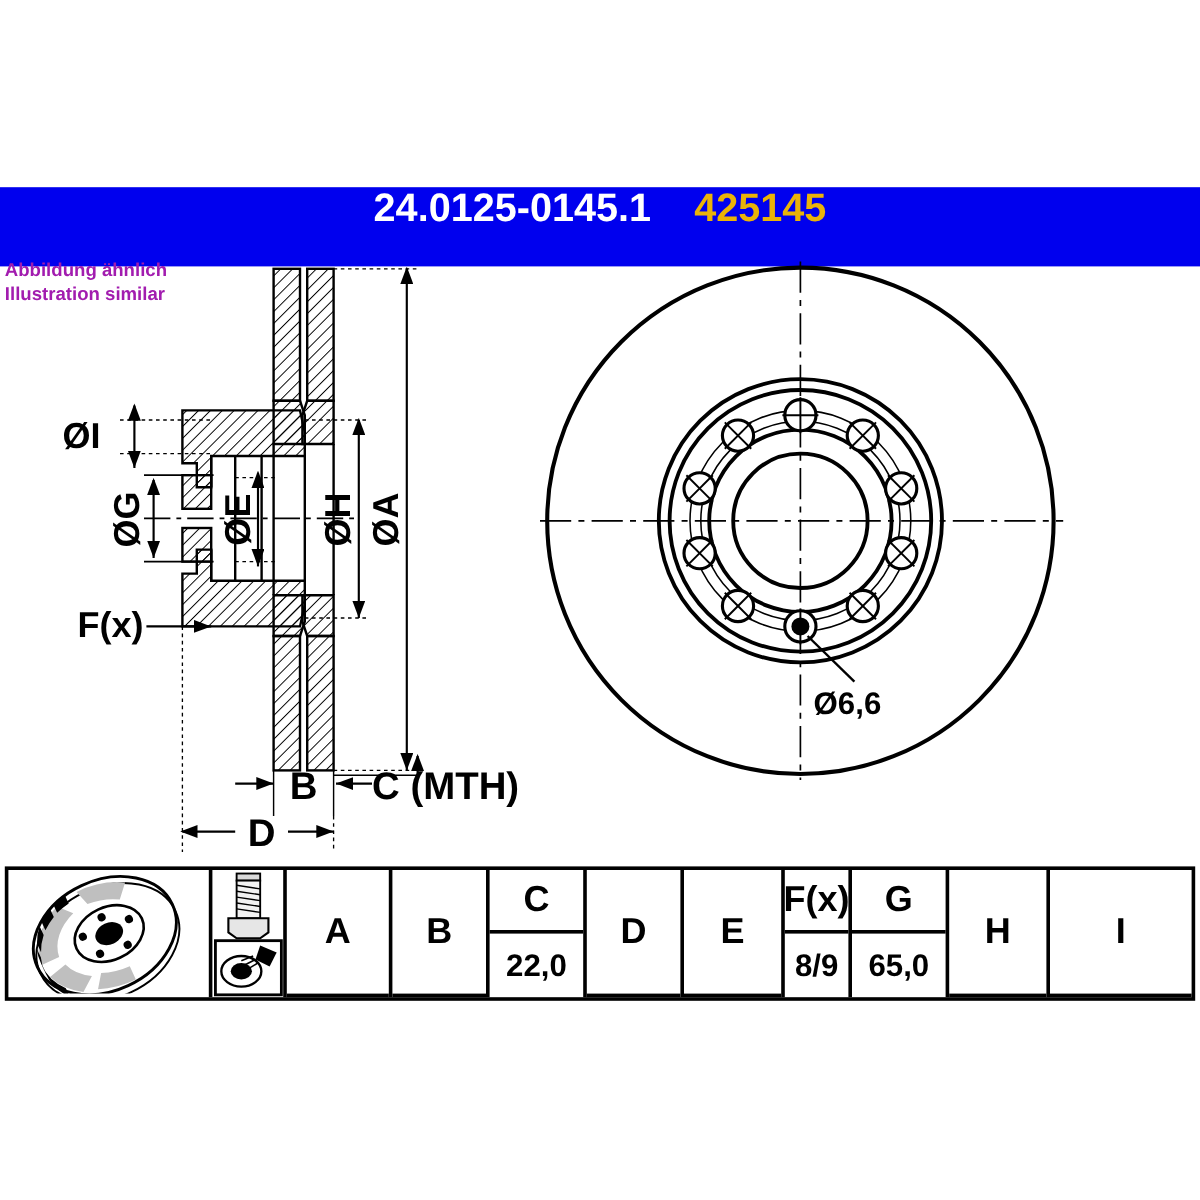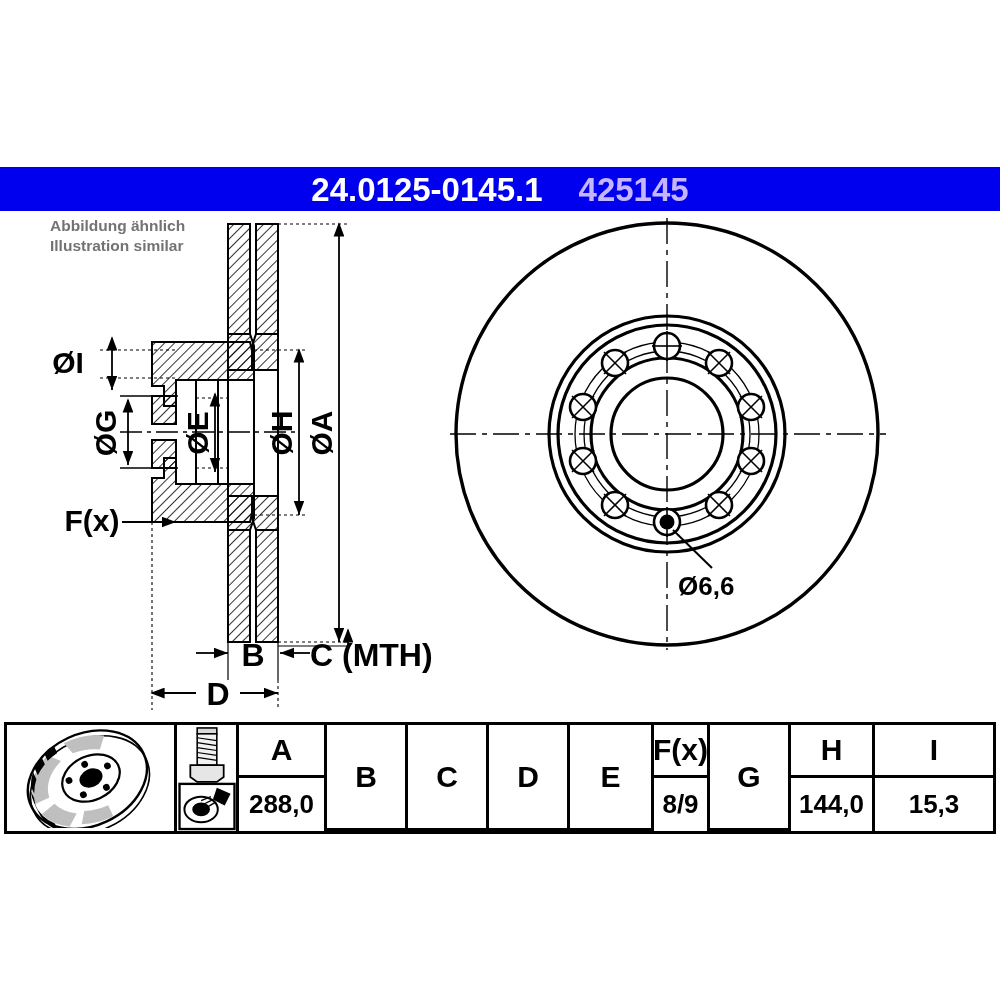--- a/index.html
+++ b/index.html
@@ -17,48 +17,46 @@
     position: relative;
     width: 1000px;
     height: 1000px;
     background: #ffffff;
   }
 
   
   #title-bar {
     position: absolute;
     left: 0;
-    top: 167px;
+    top: 156px;
     width: 1000px;
-    height: 44px;
+    height: 66px;
     background: #0000EE;
     display: flex;
-    align-items: center;
     justify-content: center;
   }
   #title-bar .t {
     color: #ffffff;
     font-weight: bold;
     font-size: 33px;
     letter-spacing: 0px;
     white-space: pre;
     line-height: 1;
   }
   #title-bar .gap { display: inline-block; width: 36px; }
 
   
   #note {
     position: absolute;
     left: 4px;
     top: 216px;
     font-size: 15.5px;
     font-weight: bold;
-    color: #737373;
+    color: #a21caf;
     line-height: 1.28;
-    margin-left: 46px;
   }
 
   
   #drawing {
     position: absolute;
     left: 0;
     top: 210px;
     width: 1000px;
     height: 510px;
   }
@@ -106,21 +104,21 @@
   .icon-col.bolt-col { width: 62px; flex-direction: column; padding: 0; }
 </style>
 </head>
 <body>
 
 <div id="page">
 
   <div id="title-bar" style="background: rgb(0, 0, 238);">
     <span class="t" style="color: rgb(255, 255, 255);">24.0125-0145.1</span>
     <span class="gap"></span>
-    <span class="t" style="color: #c4b5fd;">425145</span>
+    <span class="t" style="color: #eab308;">425145</span>
   </div>
 
   <div id="note">
     <div>Abbildung ähnlich</div>
     <div>Illustration similar</div>
   </div>
 
   <svg id="drawing" viewBox="0 0 1000 510">
     <defs>
       <pattern id="hatch" width="7" height="7" patternTransform="rotate(45)" patternUnits="userSpaceOnUse">
@@ -375,44 +373,43 @@
               <line x1="38" y1="21" x2="28" y2="27"></line>
               <line x1="34" y1="15" x2="24" y2="19"></line>
             </g>
           </g>
         </g>
       </svg>
     </div>
 
     <div class="tcol" style="width:88px">
       <div class="thead">A</div>
-      <div class="tcell">288,0</div>
     </div>
     <div class="tcol" style="width:81px">
       <div class="thead">B</div>
     </div>
     <div class="tcol" style="width:81px">
       <div class="thead">C</div>
+      <div class="tcell">22,0</div>
     </div>
     <div class="tcol" style="width:81px">
       <div class="thead">D</div>
     </div>
     <div class="tcol" style="width:84px">
       <div class="thead">E</div>
     </div>
     <div class="tcol" style="width:56px">
       <div class="thead">F(x)</div>
       <div class="tcell">8/9</div>
     </div>
     <div class="tcol" style="width:81px">
       <div class="thead">G</div>
+      <div class="tcell">65,0</div>
     </div>
     <div class="tcol" style="width:84px">
       <div class="thead">H</div>
-      <div class="tcell">144,0</div>
     </div>
     <div class="tcol" style="flex:1 1 auto">
       <div class="thead">I</div>
-      <div class="tcell">15,3</div>
     </div>
   </div>
 
 </div>
 
 </body></html>

